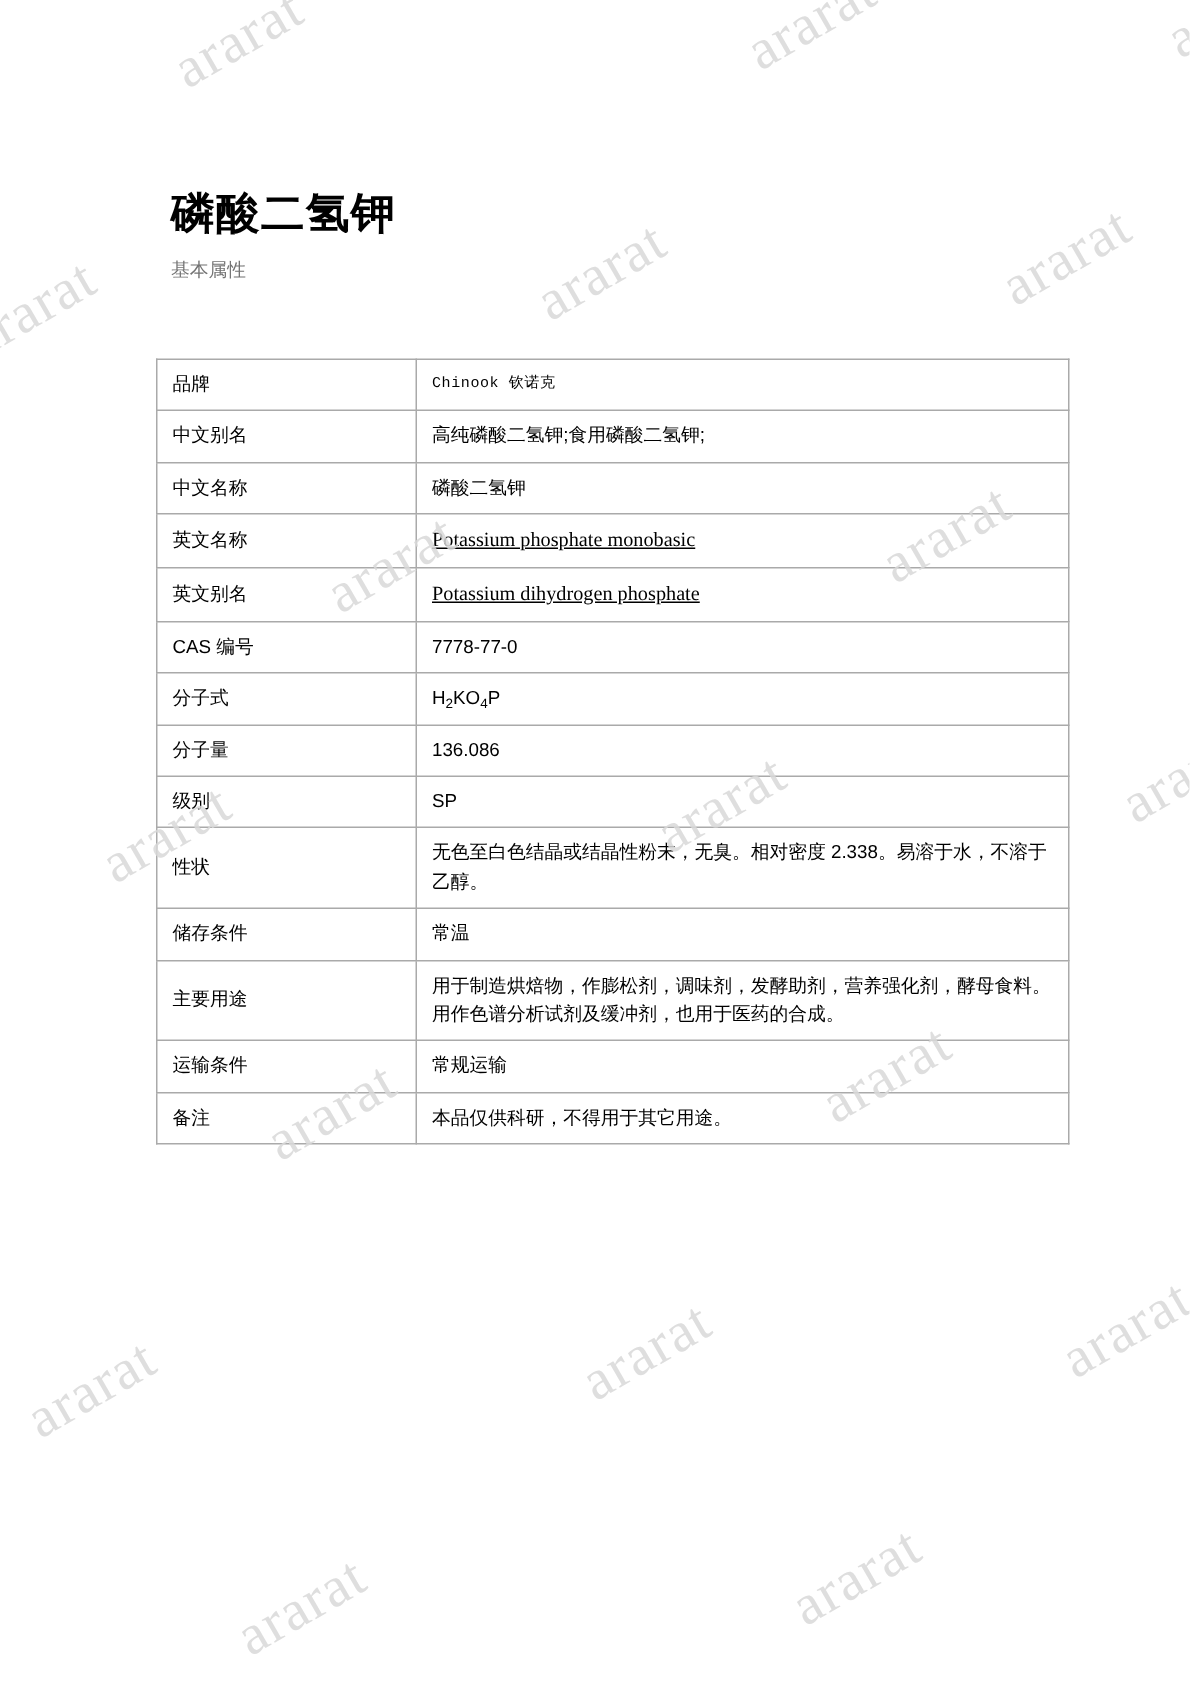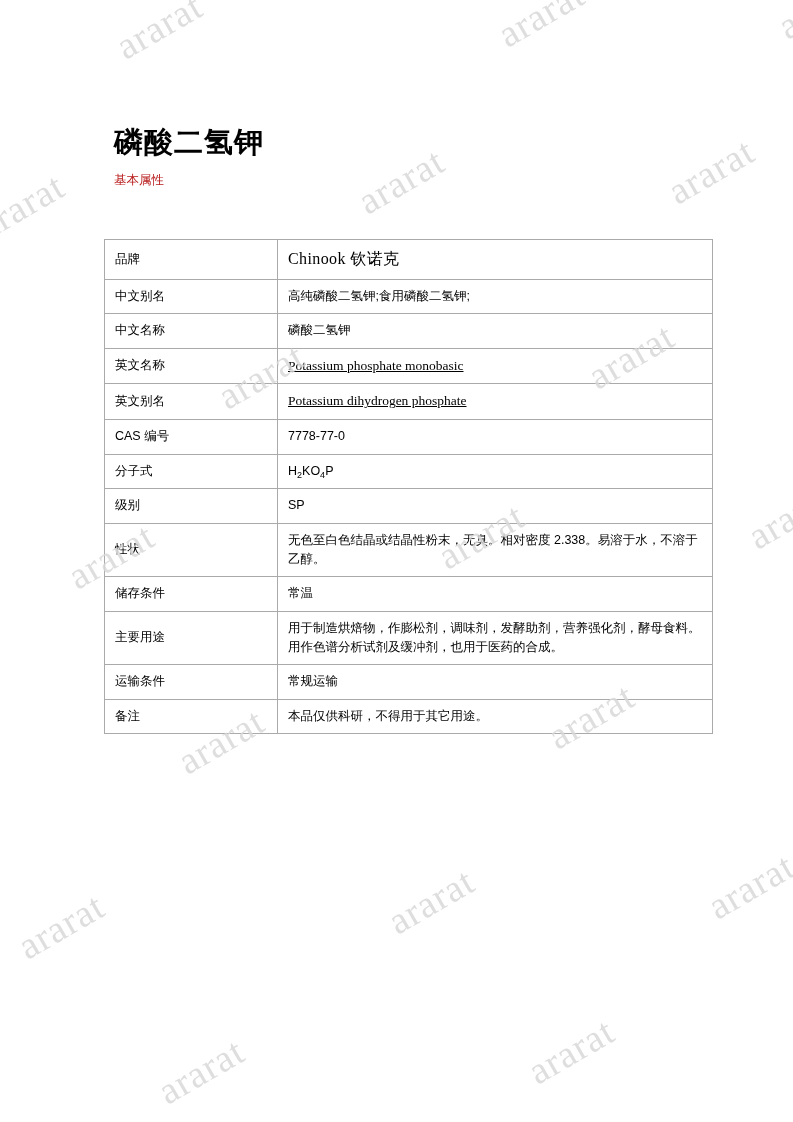--- a/index.html
+++ b/index.html
@@ -54,21 +54,21 @@
     font-weight: bold;
     letter-spacing: 1px;
     color: #000;
   }
 
   #section-label {
     position: absolute;
     left: 114px;
     top: 172px;
     font-size: 12.5px;
-    color: #b91c1c;
+    color: #737373;
   }
 
   #prop-table {
     position: absolute;
     left: 104px;
     top: 206px;
     width: 568px;
     border-collapse: collapse;
     table-layout: fixed;
     font-size: 12.5px;
@@ -87,22 +87,22 @@
   }
   #prop-table td.val {
     width: 414px;
   }
   .val.serif {
     font-family: "Liberation Serif", serif;
     font-size: 13.5px;
     text-decoration: underline;
   }
   .val.brandcell {
-    font-family: Liberation Serif, serif;
-    font-size: 16px;
+    font-family: Liberation Mono, monospace;
+    font-size: 10px;
     letter-spacing: 0.4px;
   }
   sub {
     font-size: 9px;
     vertical-align: baseline;
     position: relative;
     bottom: -3px;
   }
 </style>
 </head>
@@ -136,20 +136,24 @@
         <td class="key">英文别名</td>
         <td class="val serif">Potassium dihydrogen phosphate</td>
       </tr>
       <tr>
         <td class="key">CAS 编号</td>
         <td class="val">7778-77-0</td>
       </tr>
       <tr>
         <td class="key">分子式</td>
         <td class="val">H<sub>2</sub>KO<sub>4</sub>P</td>
+      </tr>
+      <tr>
+        <td class="key">分子量</td>
+        <td class="val">136.086</td>
       </tr>
       <tr>
         <td class="key">级别</td>
         <td class="val">SP</td>
       </tr>
       <tr>
         <td class="key">性状</td>
         <td class="val">无色至白色结晶或结晶性粉末，无臭。相对密度 2.338。易溶于水，不溶于乙醇。</td>
       </tr>
       <tr>

